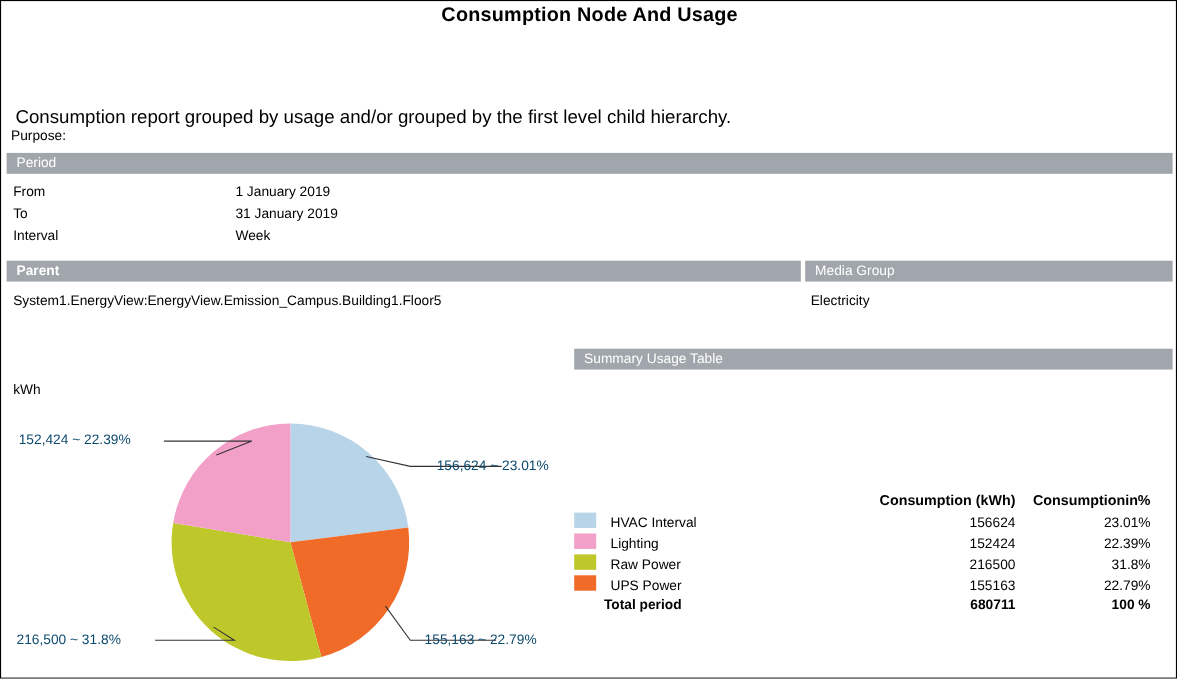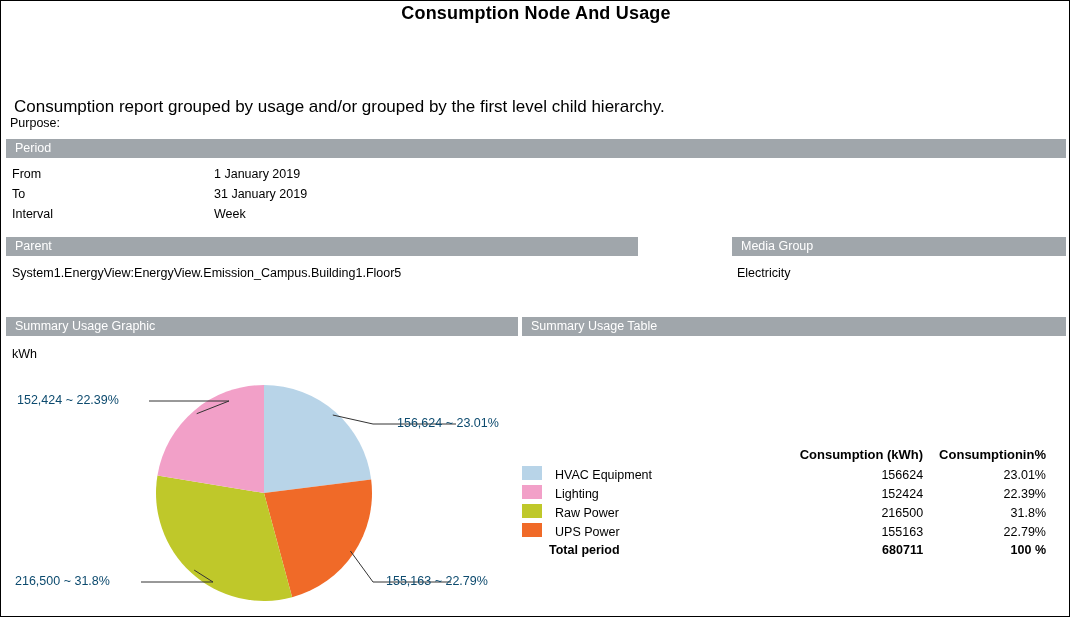--- a/index.html
+++ b/index.html
@@ -47,21 +47,21 @@
     position: absolute;
     height: 19px;
     background: #a0a6ab;
     color: #ffffff;
     font-size: 12.5px;
     line-height: 19px;
     padding-left: 9px;
     box-sizing: border-box;
   }
   .bar-period  { left: 5px; top: 138px; width: 1060px; }
-  .bar-parent  { left: 5px; top: 236px; width: 632px; }
+  .bar-parent  { left: 5px; top: 236px; width: 722px; font-weight: bold; }
   .bar-media   { left: 731px; top: 236px; width: 334px; }
   .bar-graphic { left: 5px; top: 316px; width: 512px; }
   .bar-table   { left: 521px; top: 316px; width: 544px; }
 
   .field-label {
     position: absolute;
     font-size: 12.5px;
     left: 11px;
   }
   .field-value {
@@ -164,21 +164,20 @@
   <div class="field-value row-to">31 January 2019</div>
   <div class="field-label row-interval">Interval</div>
   <div class="field-value row-interval">Week</div>
 
   <div class="bar bar-parent">Parent</div>
   <div class="bar bar-media">Media Group</div>
 
   <div class="parent-value">System1.EnergyView:EnergyView.Emission_Campus.Building1.Floor5</div>
   <div class="media-value">Electricity</div>
 
-  <div class="bar bar-graphic">Summary Usage Graphic</div>
   <div class="bar bar-table">Summary Usage Table</div>
 
   <div class="unit-label">kWh</div>
 
   <div class="chart-area">
     <svg width="520" height="245" viewBox="0 0 520 245">
       <g id="pie-slices">
           <path d="M 263 122 L 263.00 14.00 A 108 108 0 0 1 370.16 108.55 Z" fill="#b8d4e8"></path>
           <path d="M 263 122 L 370.16 108.55 A 108 108 0 0 1 291.14 226.27 Z" fill="#f06a28"></path>
           <path d="M 263 122 L 291.14 226.27 A 108 108 0 0 1 156.45 104.38 Z" fill="#bfc82a"></path>
@@ -203,21 +202,21 @@
         <tr>
           <th class="c-swatch"></th>
           <th class="c-name"></th>
           <th class="c-val">Consumption (kWh)</th>
           <th class="c-pct">Consumptionin%</th>
         </tr>
       </thead>
       <tbody id="table-body">
           <tr>
             <td class="c-swatch"><span class="swatch" style="background: rgb(184, 212, 232);"></span></td>
-            <td class="c-name">HVAC Equipment</td>
+            <td class="c-name">HVAC Interval</td>
             <td class="c-val">156624</td>
             <td class="c-pct">23.01%</td>
           </tr>
           <tr>
             <td class="c-swatch"><span class="swatch" style="background: rgb(242, 160, 200);"></span></td>
             <td class="c-name">Lighting</td>
             <td class="c-val">152424</td>
             <td class="c-pct">22.39%</td>
           </tr>
           <tr>

